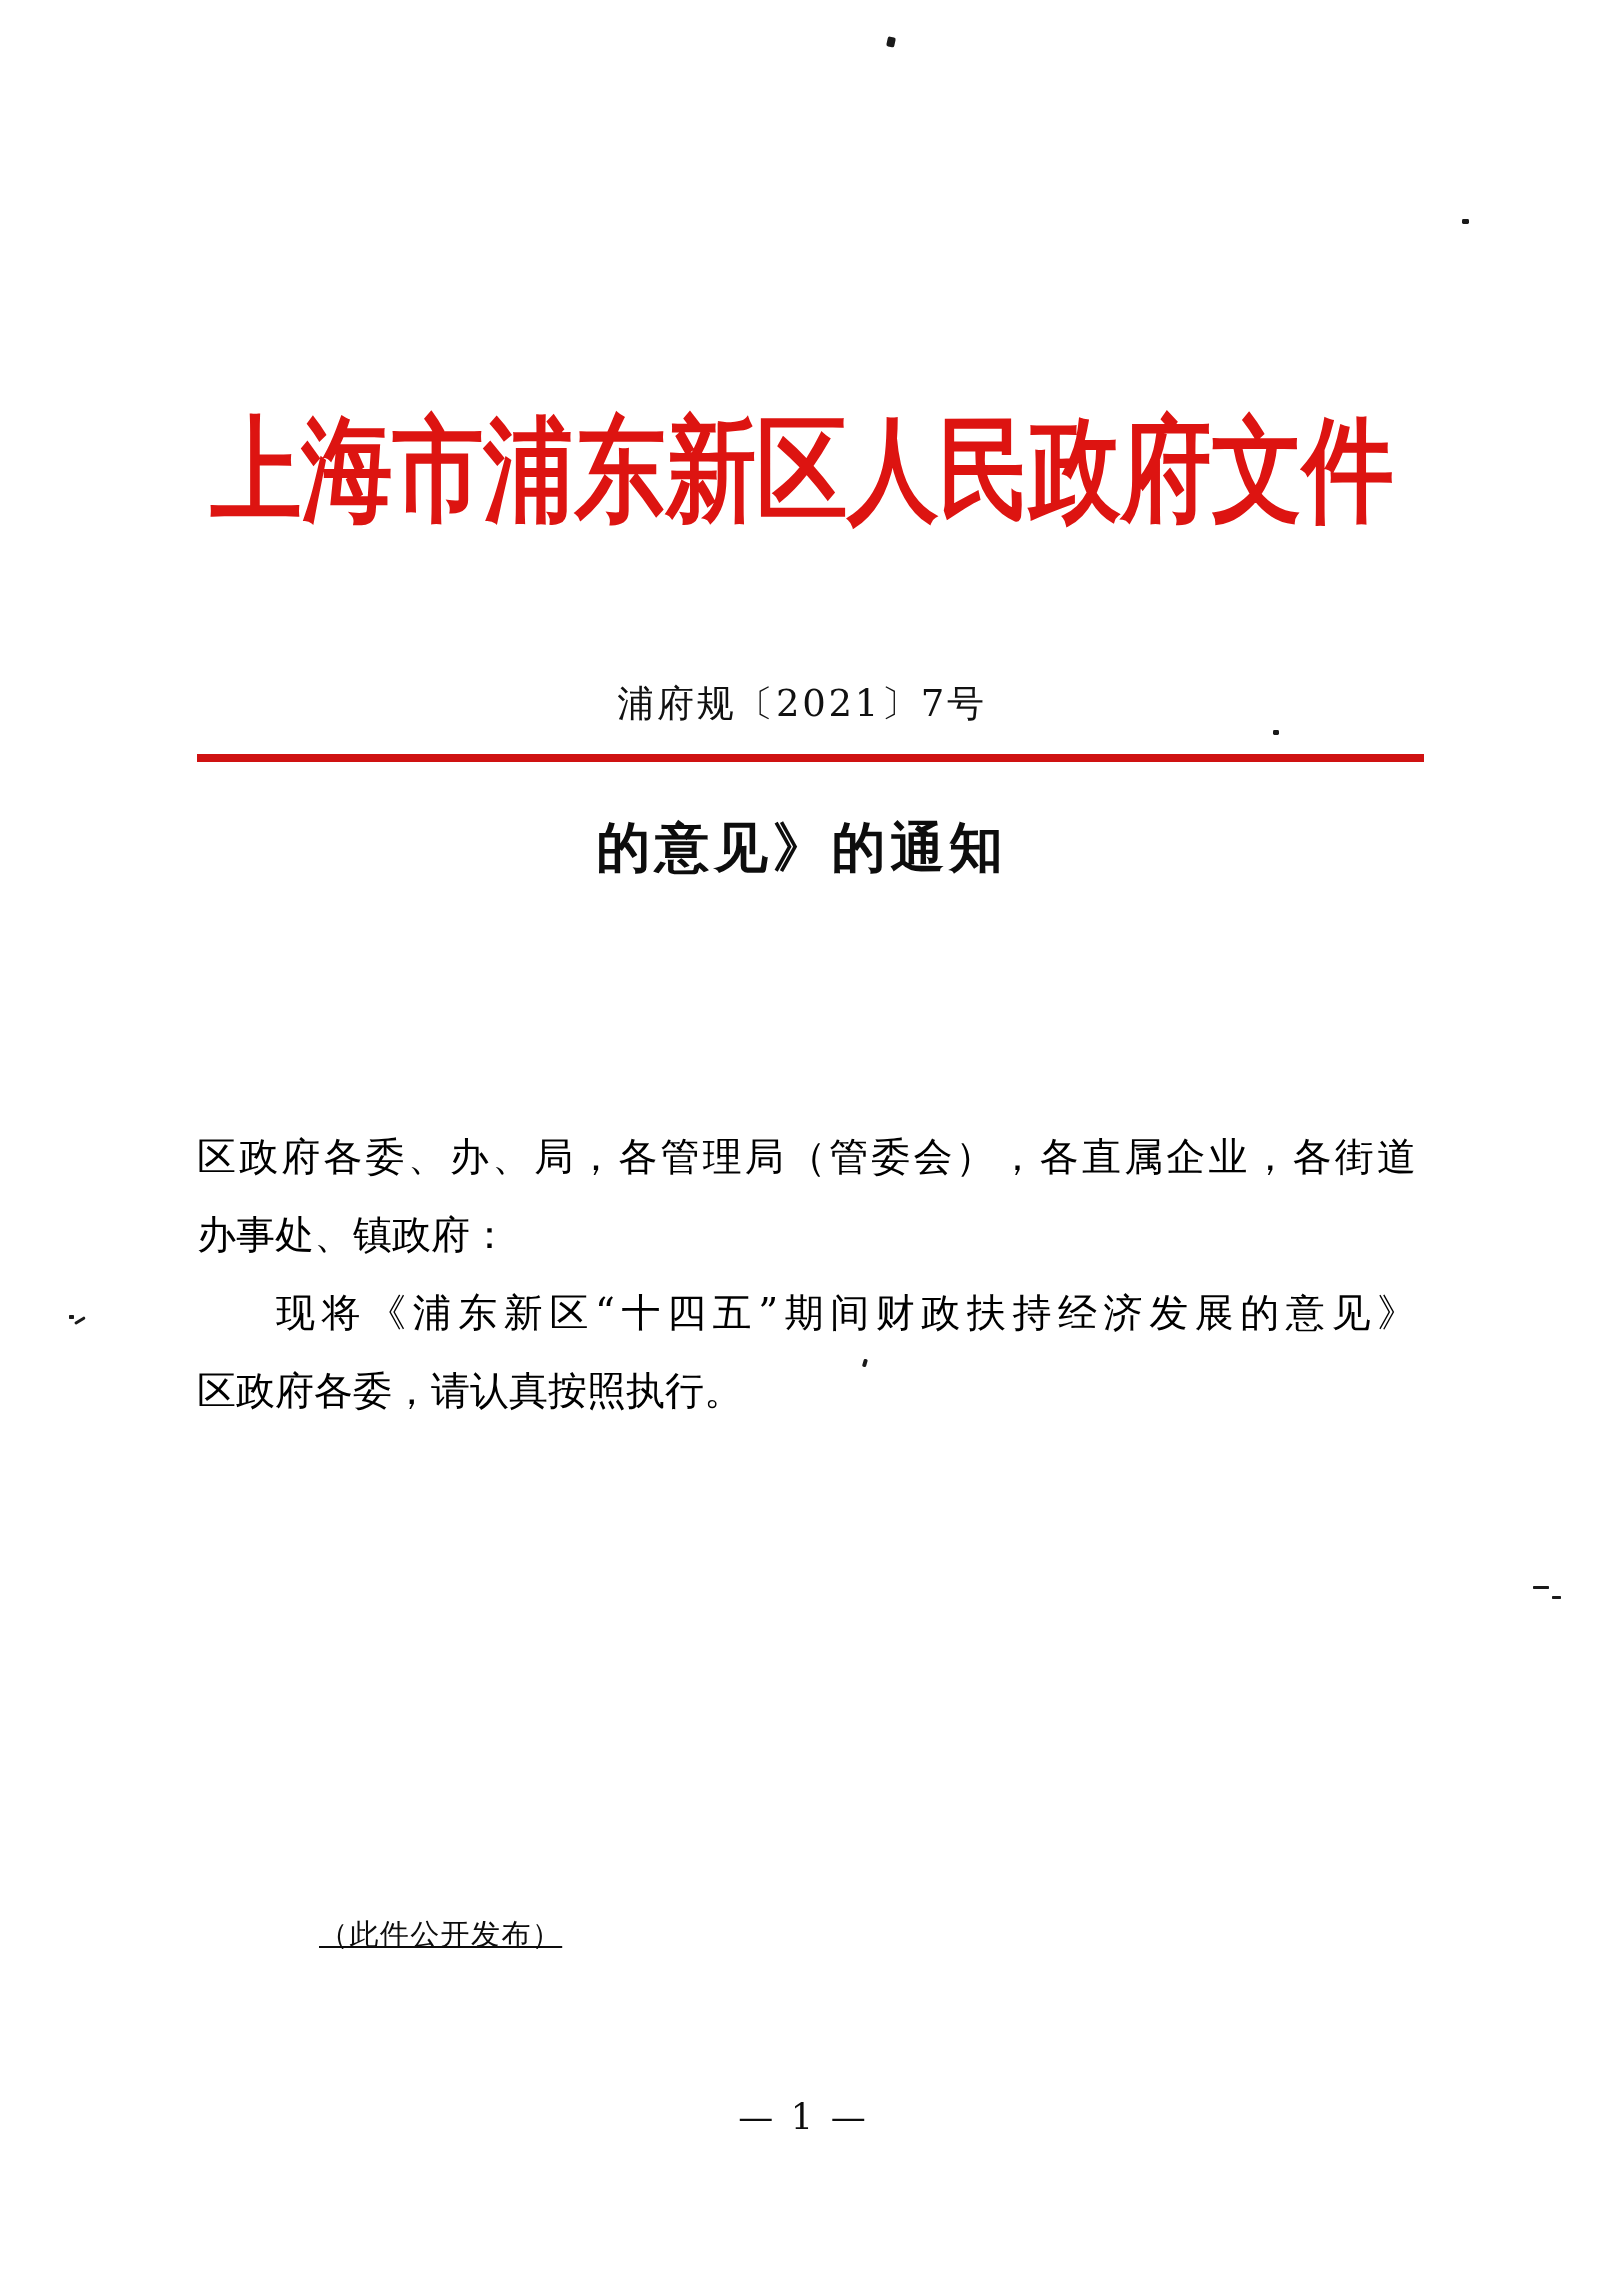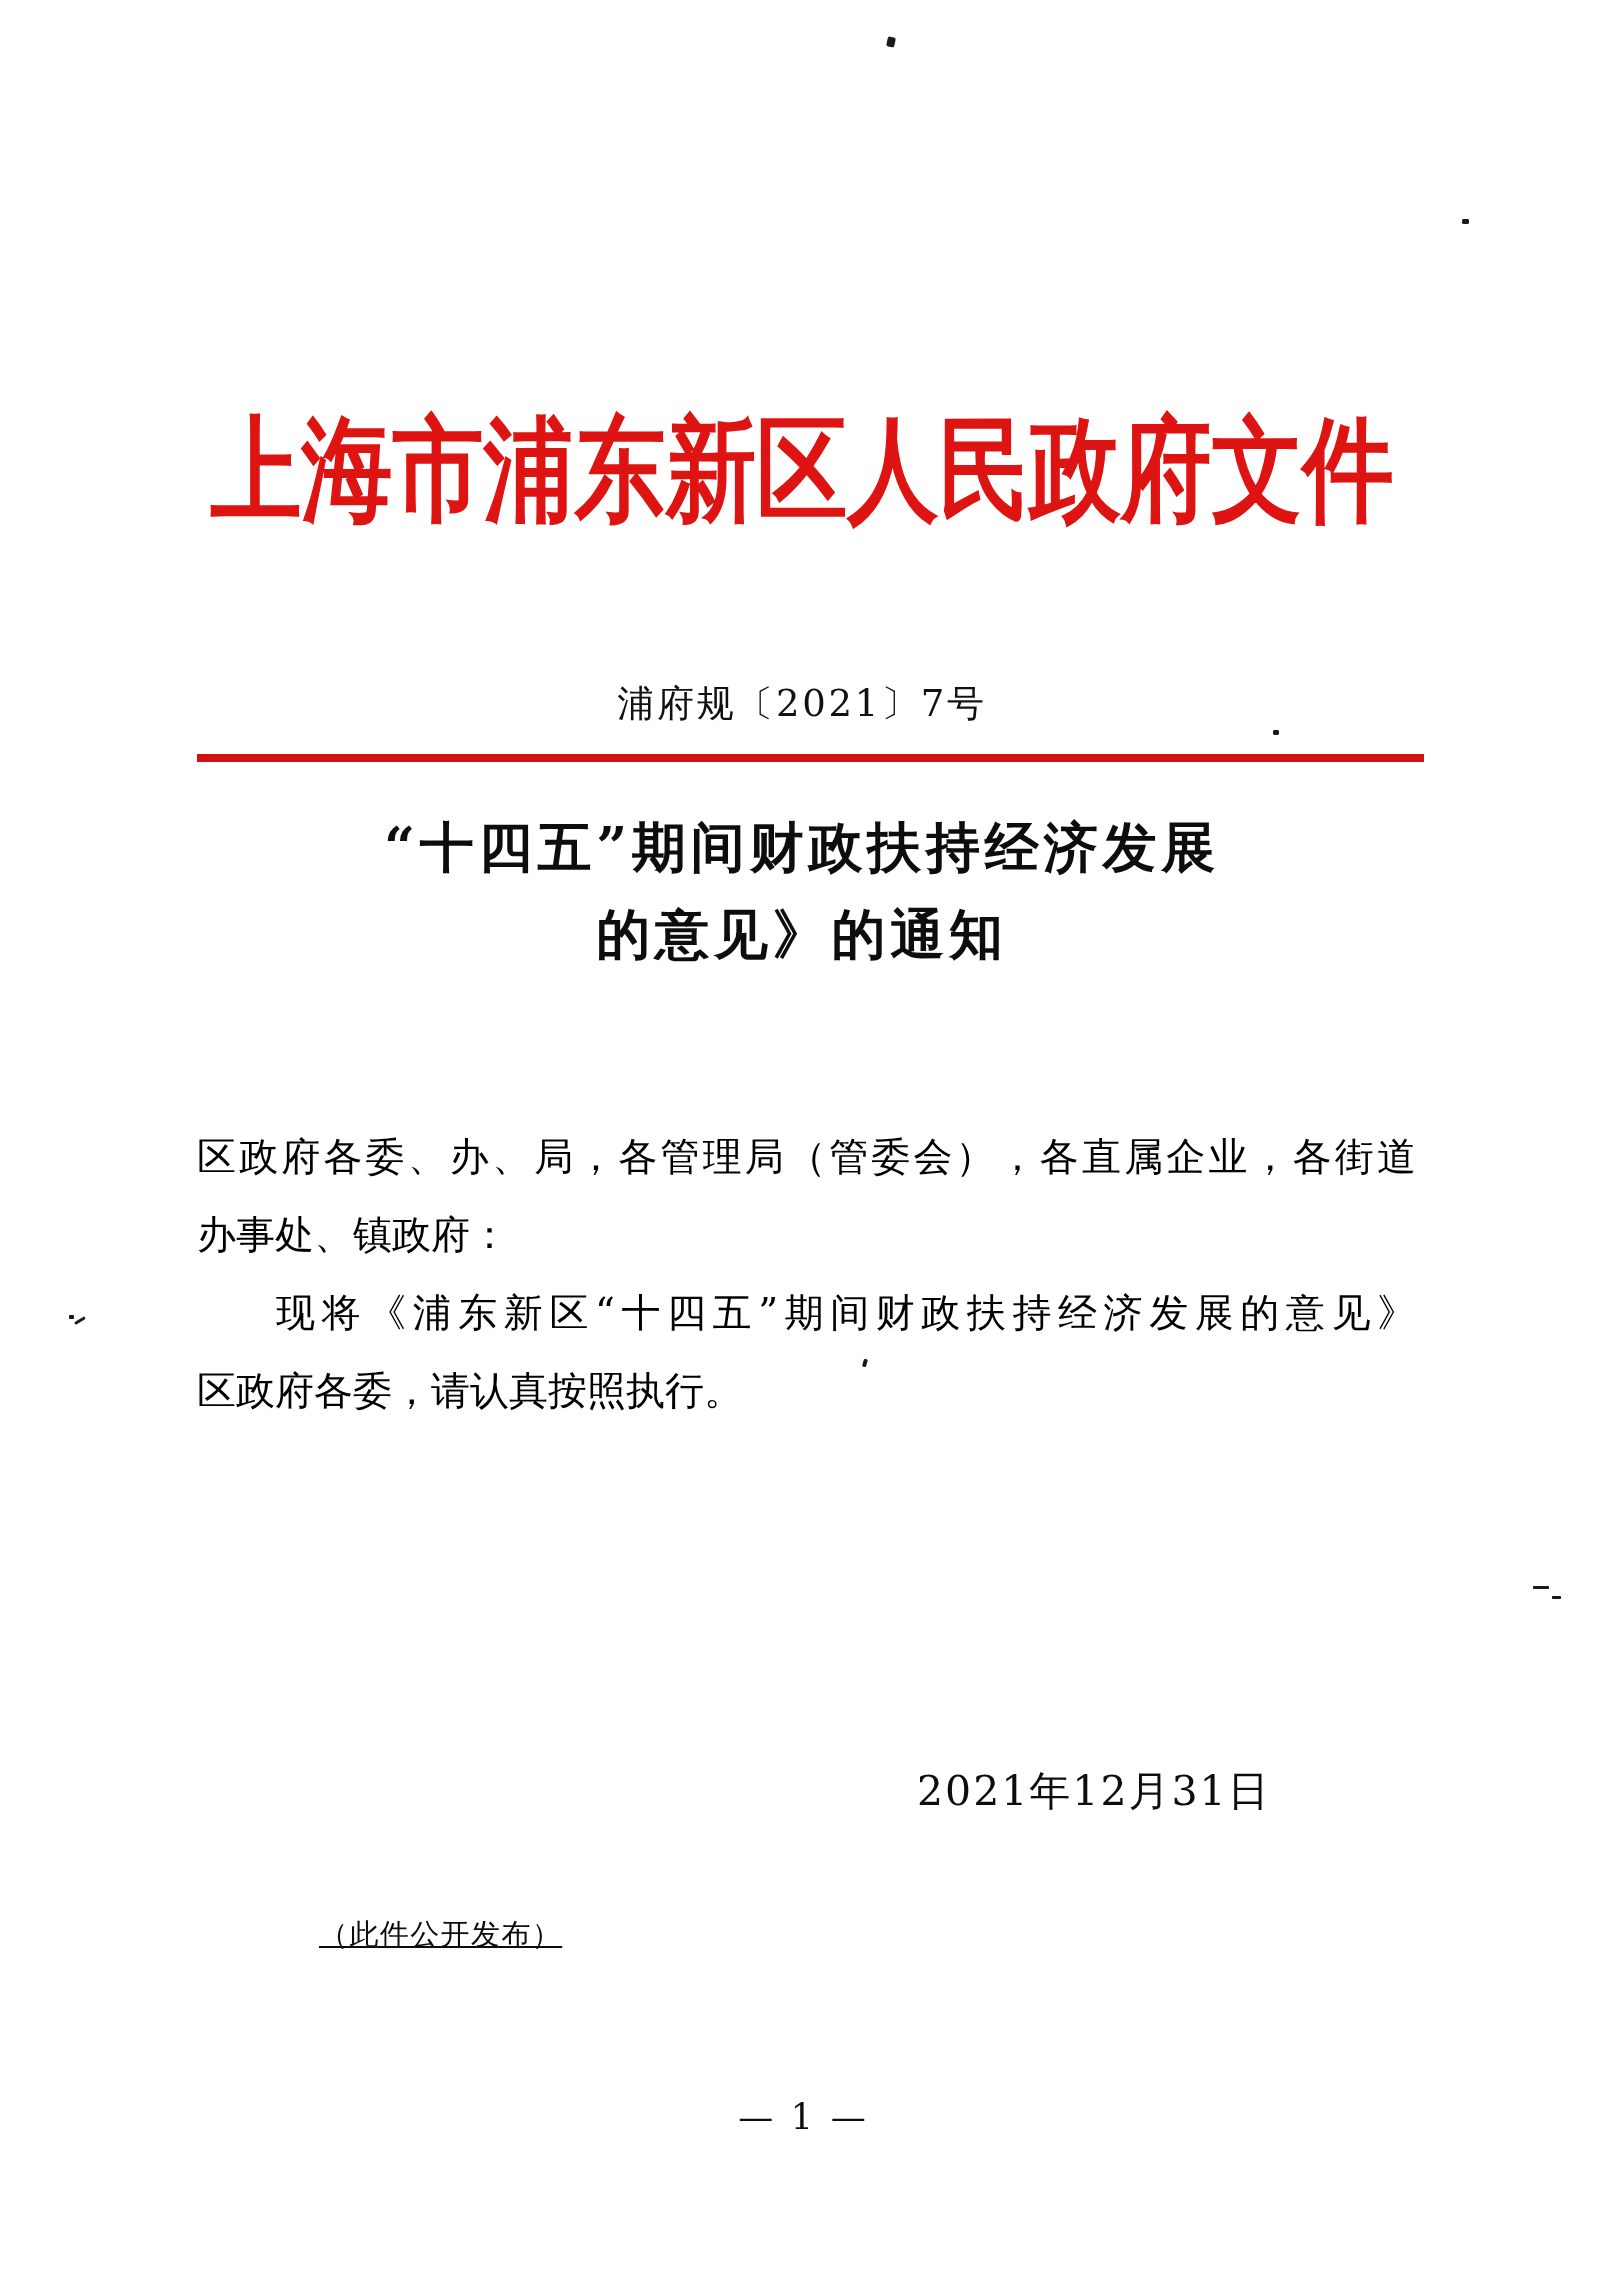--- a/index.html
+++ b/index.html
@@ -160,32 +160,30 @@
   <div class="speck s5b"></div>
   <div class="speck s6"></div>
 
   <h1 class="header-red">上海市浦东新区人民政府文件</h1>
 
   <div class="doc-number">浦府规〔2021〕7号</div>
 
   <div class="red-rule"></div>
 
   <div class="title-block">
-    <div class="title-line">“十四五”期间财政扶持经济发展</div>
     <div class="title-line">的意见》的通知</div>
   </div>
 
   <div class="body-block">
     <div class="body-line justify">区政府各委、办、局，各管理局（管委会），各直属企业，各街道</div>
     <div class="body-line">办事处、镇政府：</div>
     <div class="body-line indent justify">现将《浦东新区“十四五”期间财政扶持经济发展的意见》</div>
     <div class="body-line">区政府各委，请认真按照执行。</div>
   </div>
 
-  <div class="date-line">2021年12月31日</div>
 
   <div class="publish-note">（此件公开发布）</div>
 
   <div class="footer">
     <span>—</span>
     <span>1</span>
     <span>—</span>
   </div>
 
 </div>

